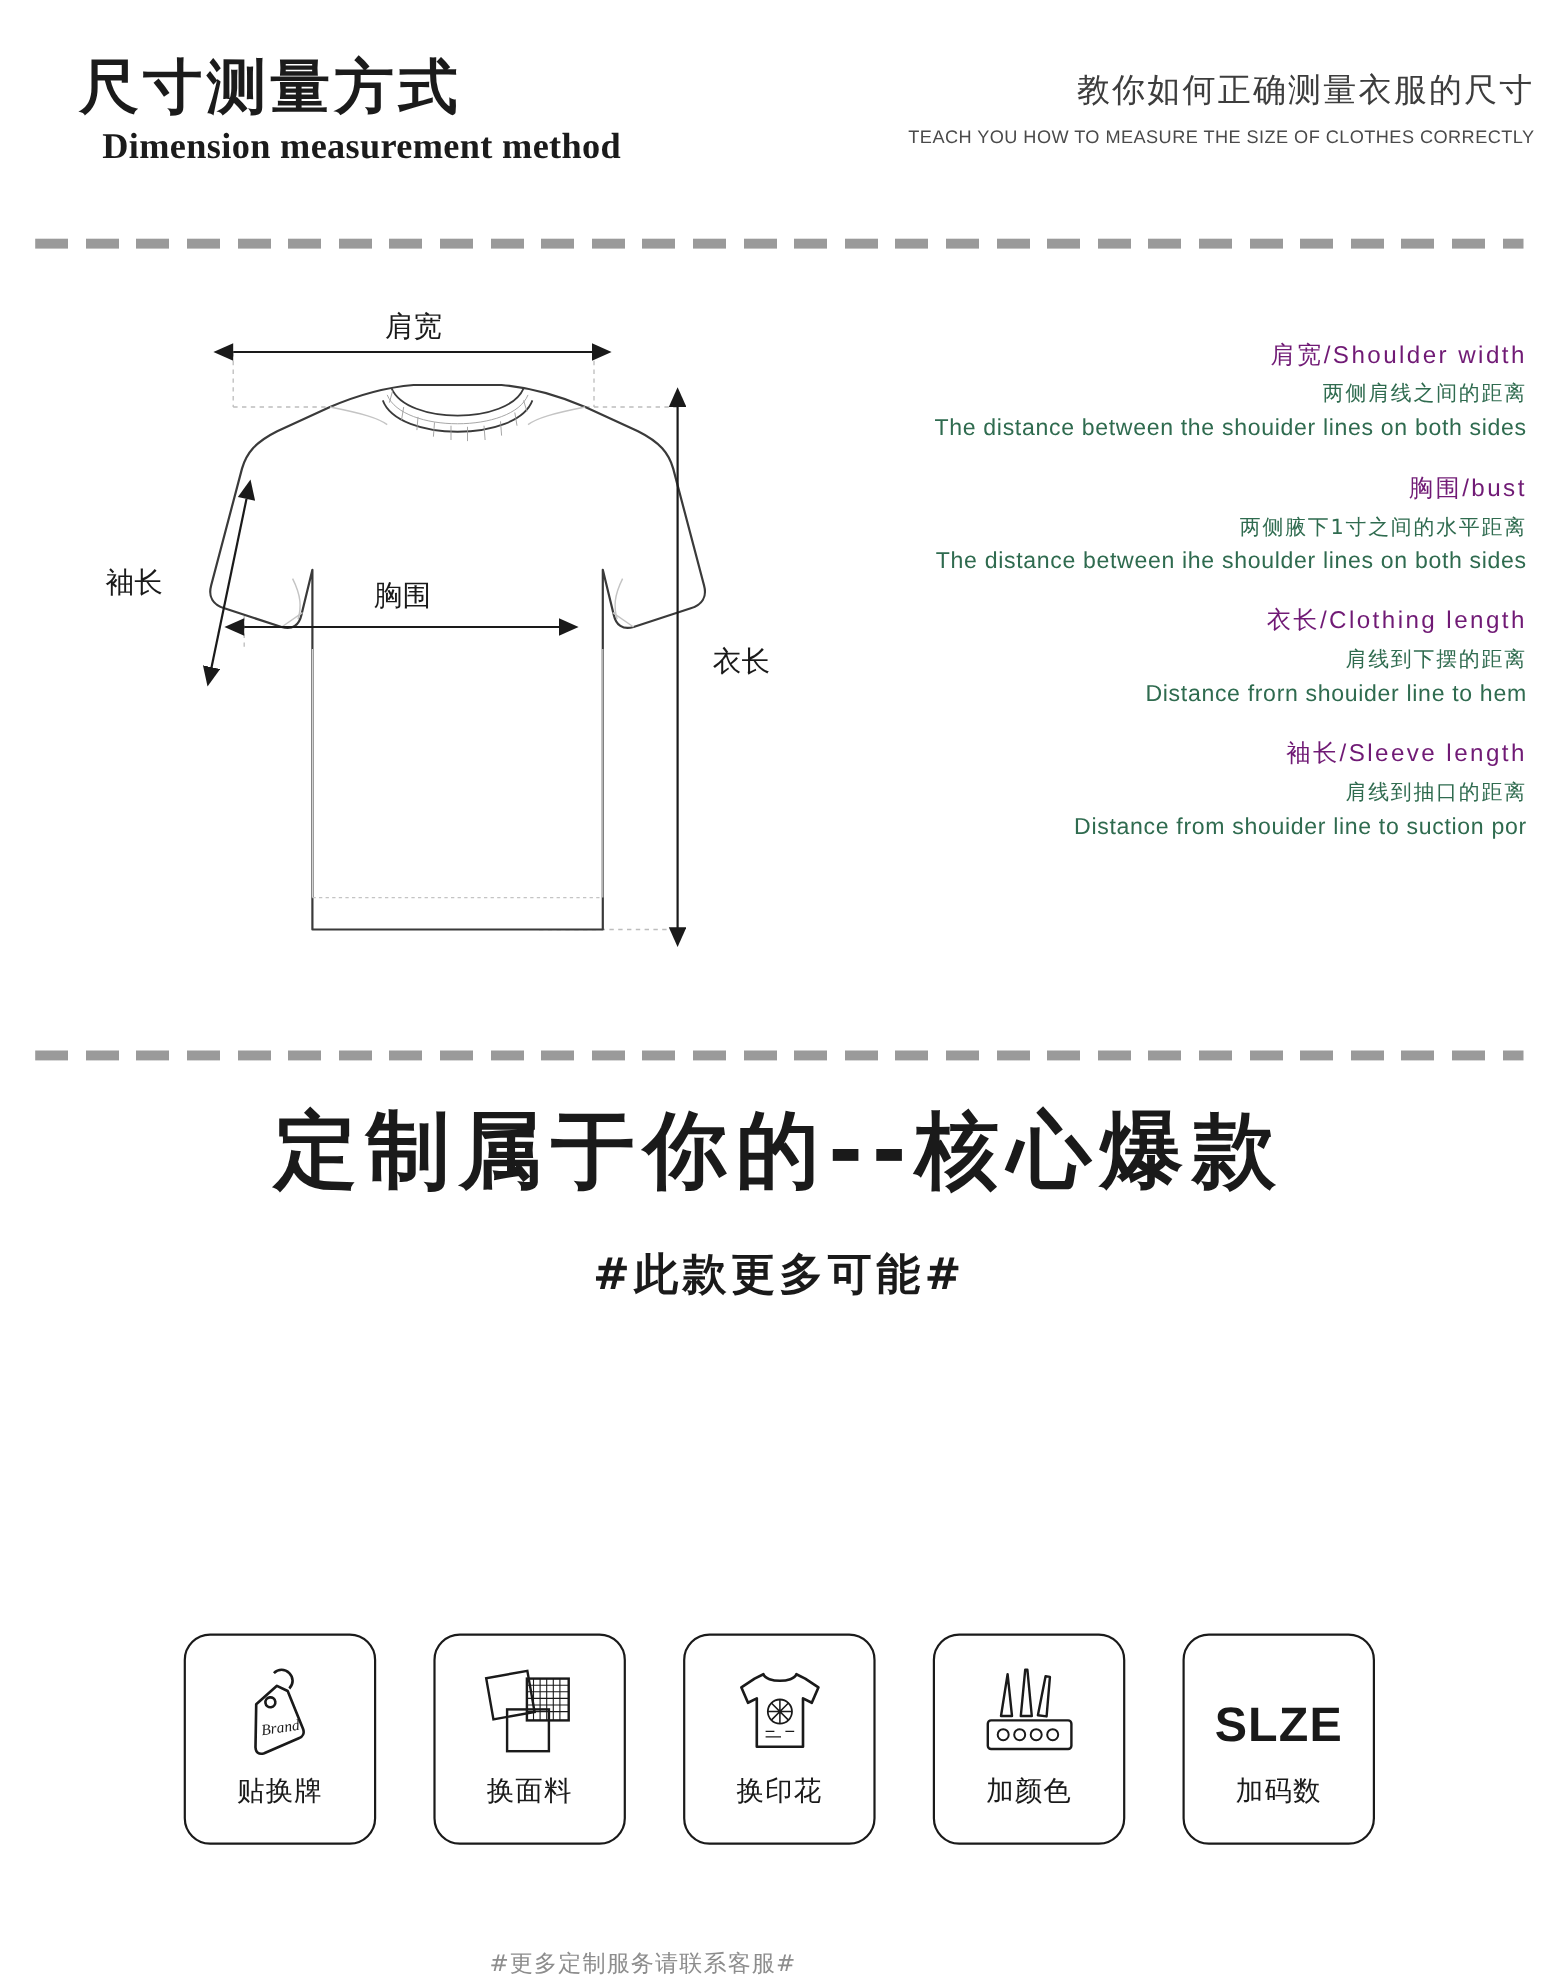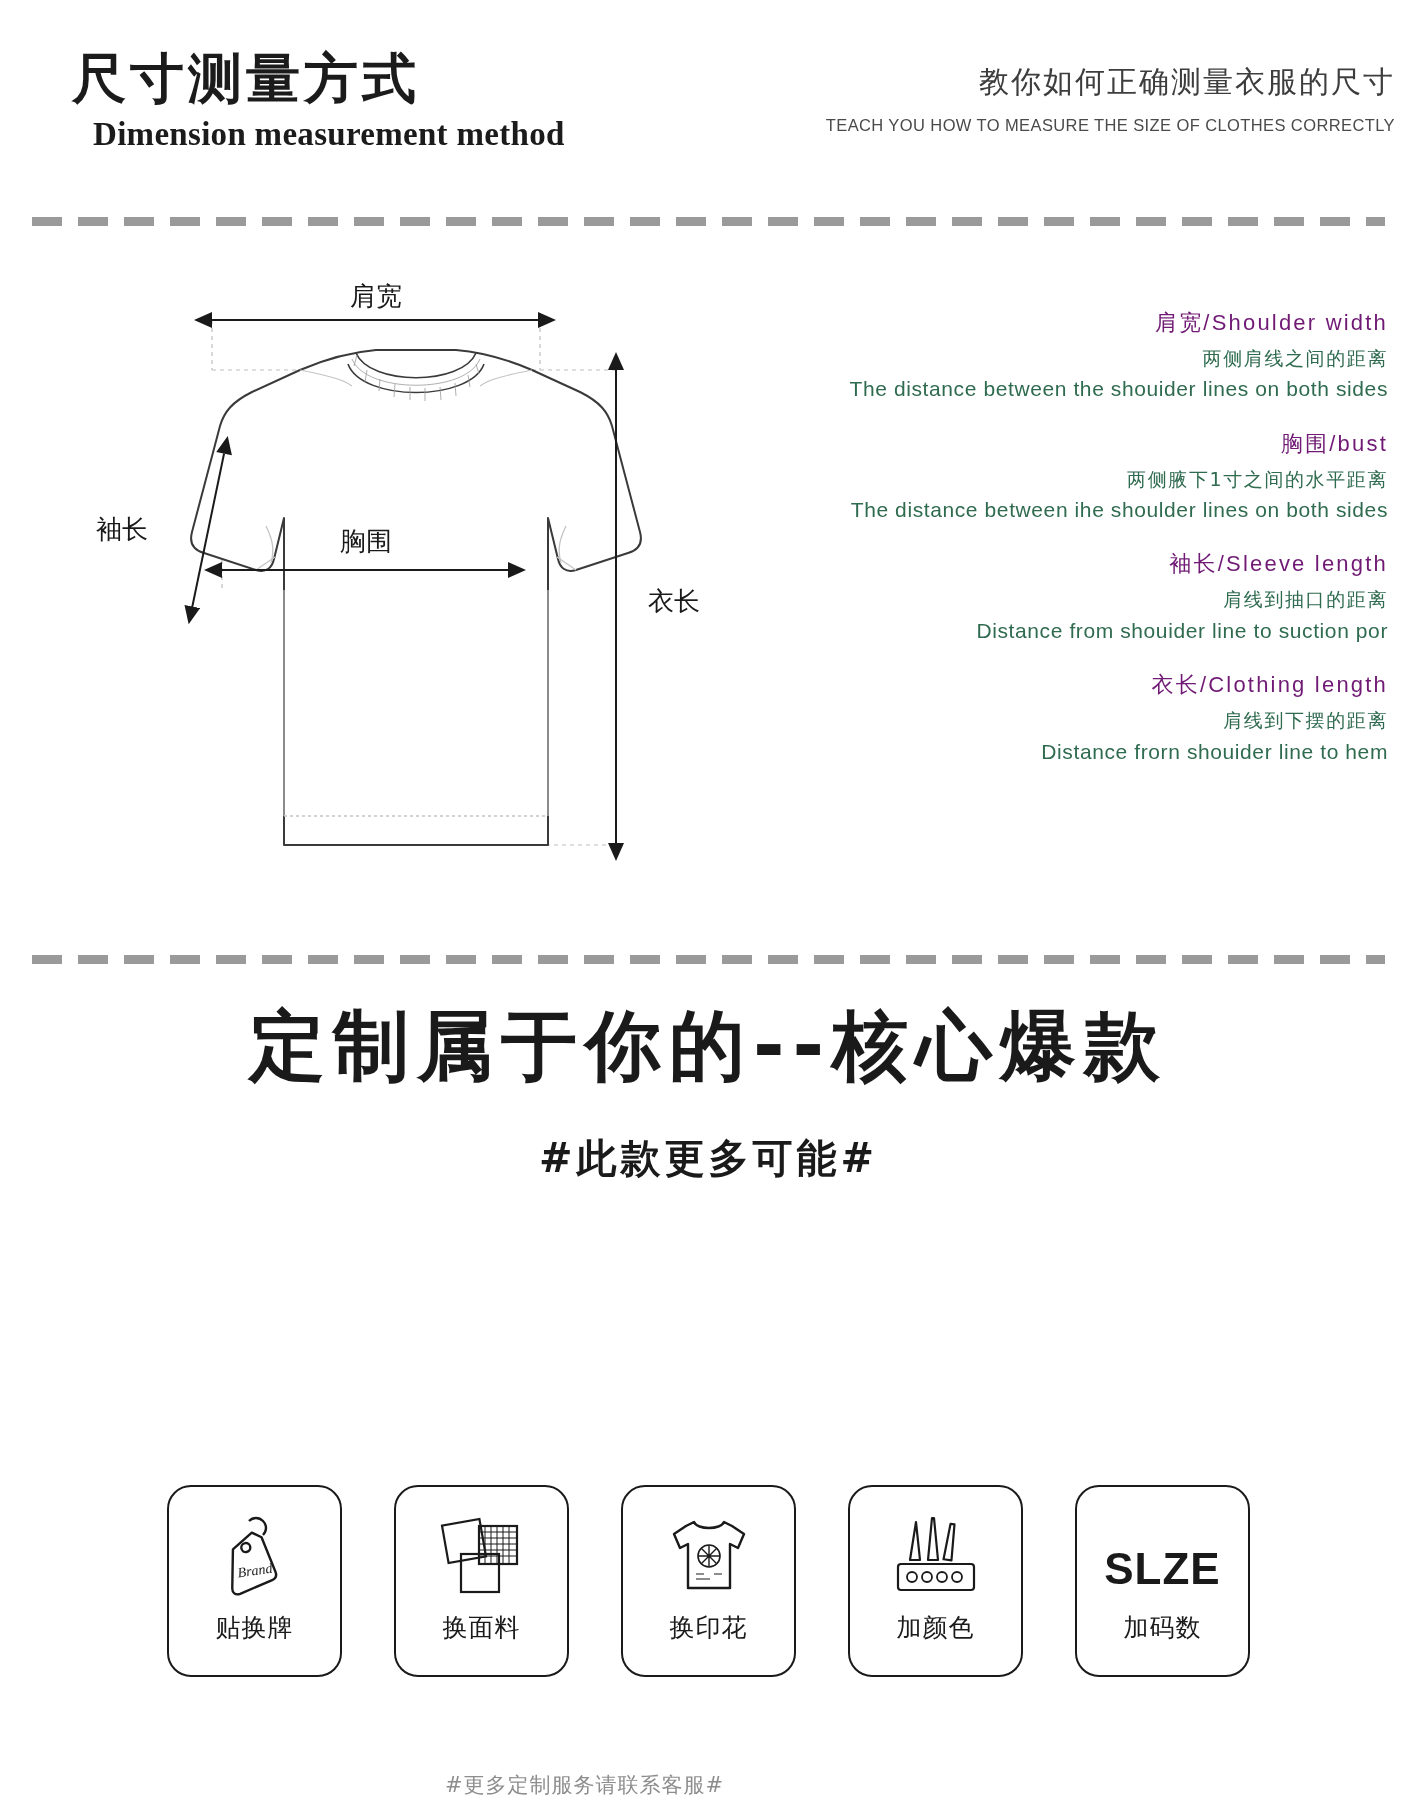--- a/index.html
+++ b/index.html
@@ -320,28 +320,28 @@
       <div class="legend-head">肩宽/Shoulder width</div>
       <div class="legend-cn">两侧肩线之间的距离</div>
       <div class="legend-en">The distance between the shouider lines on both sides</div>
     </div>
     <div class="legend-item">
       <div class="legend-head">胸围/bust</div>
       <div class="legend-cn">两侧腋下1寸之间的水平距离</div>
       <div class="legend-en">The distance between ihe shoulder lines on both sides</div>
     </div>
     <div class="legend-item">
+      <div class="legend-head">衣长/Clothing length</div>
+      <div class="legend-cn">肩线到下摆的距离</div>
+      <div class="legend-en">Distance frorn shouider line to hem</div>
+    </div>
+    <div class="legend-item">
       <div class="legend-head">袖长/Sleeve length</div>
       <div class="legend-cn">肩线到抽口的距离</div>
       <div class="legend-en">Distance from shouider line to suction por</div>
-    </div>
-    <div class="legend-item">
-      <div class="legend-head">衣长/Clothing length</div>
-      <div class="legend-cn">肩线到下摆的距离</div>
-      <div class="legend-en">Distance frorn shouider line to hem</div>
     </div>
   </div>
 </div>
 
 <div class="divider" id="divider-mid"></div>
 
 <div class="promo">
   <div class="promo-title">定制属于你的--核心爆款</div>
   <div class="promo-sub">#此款更多可能#</div>
 </div>

